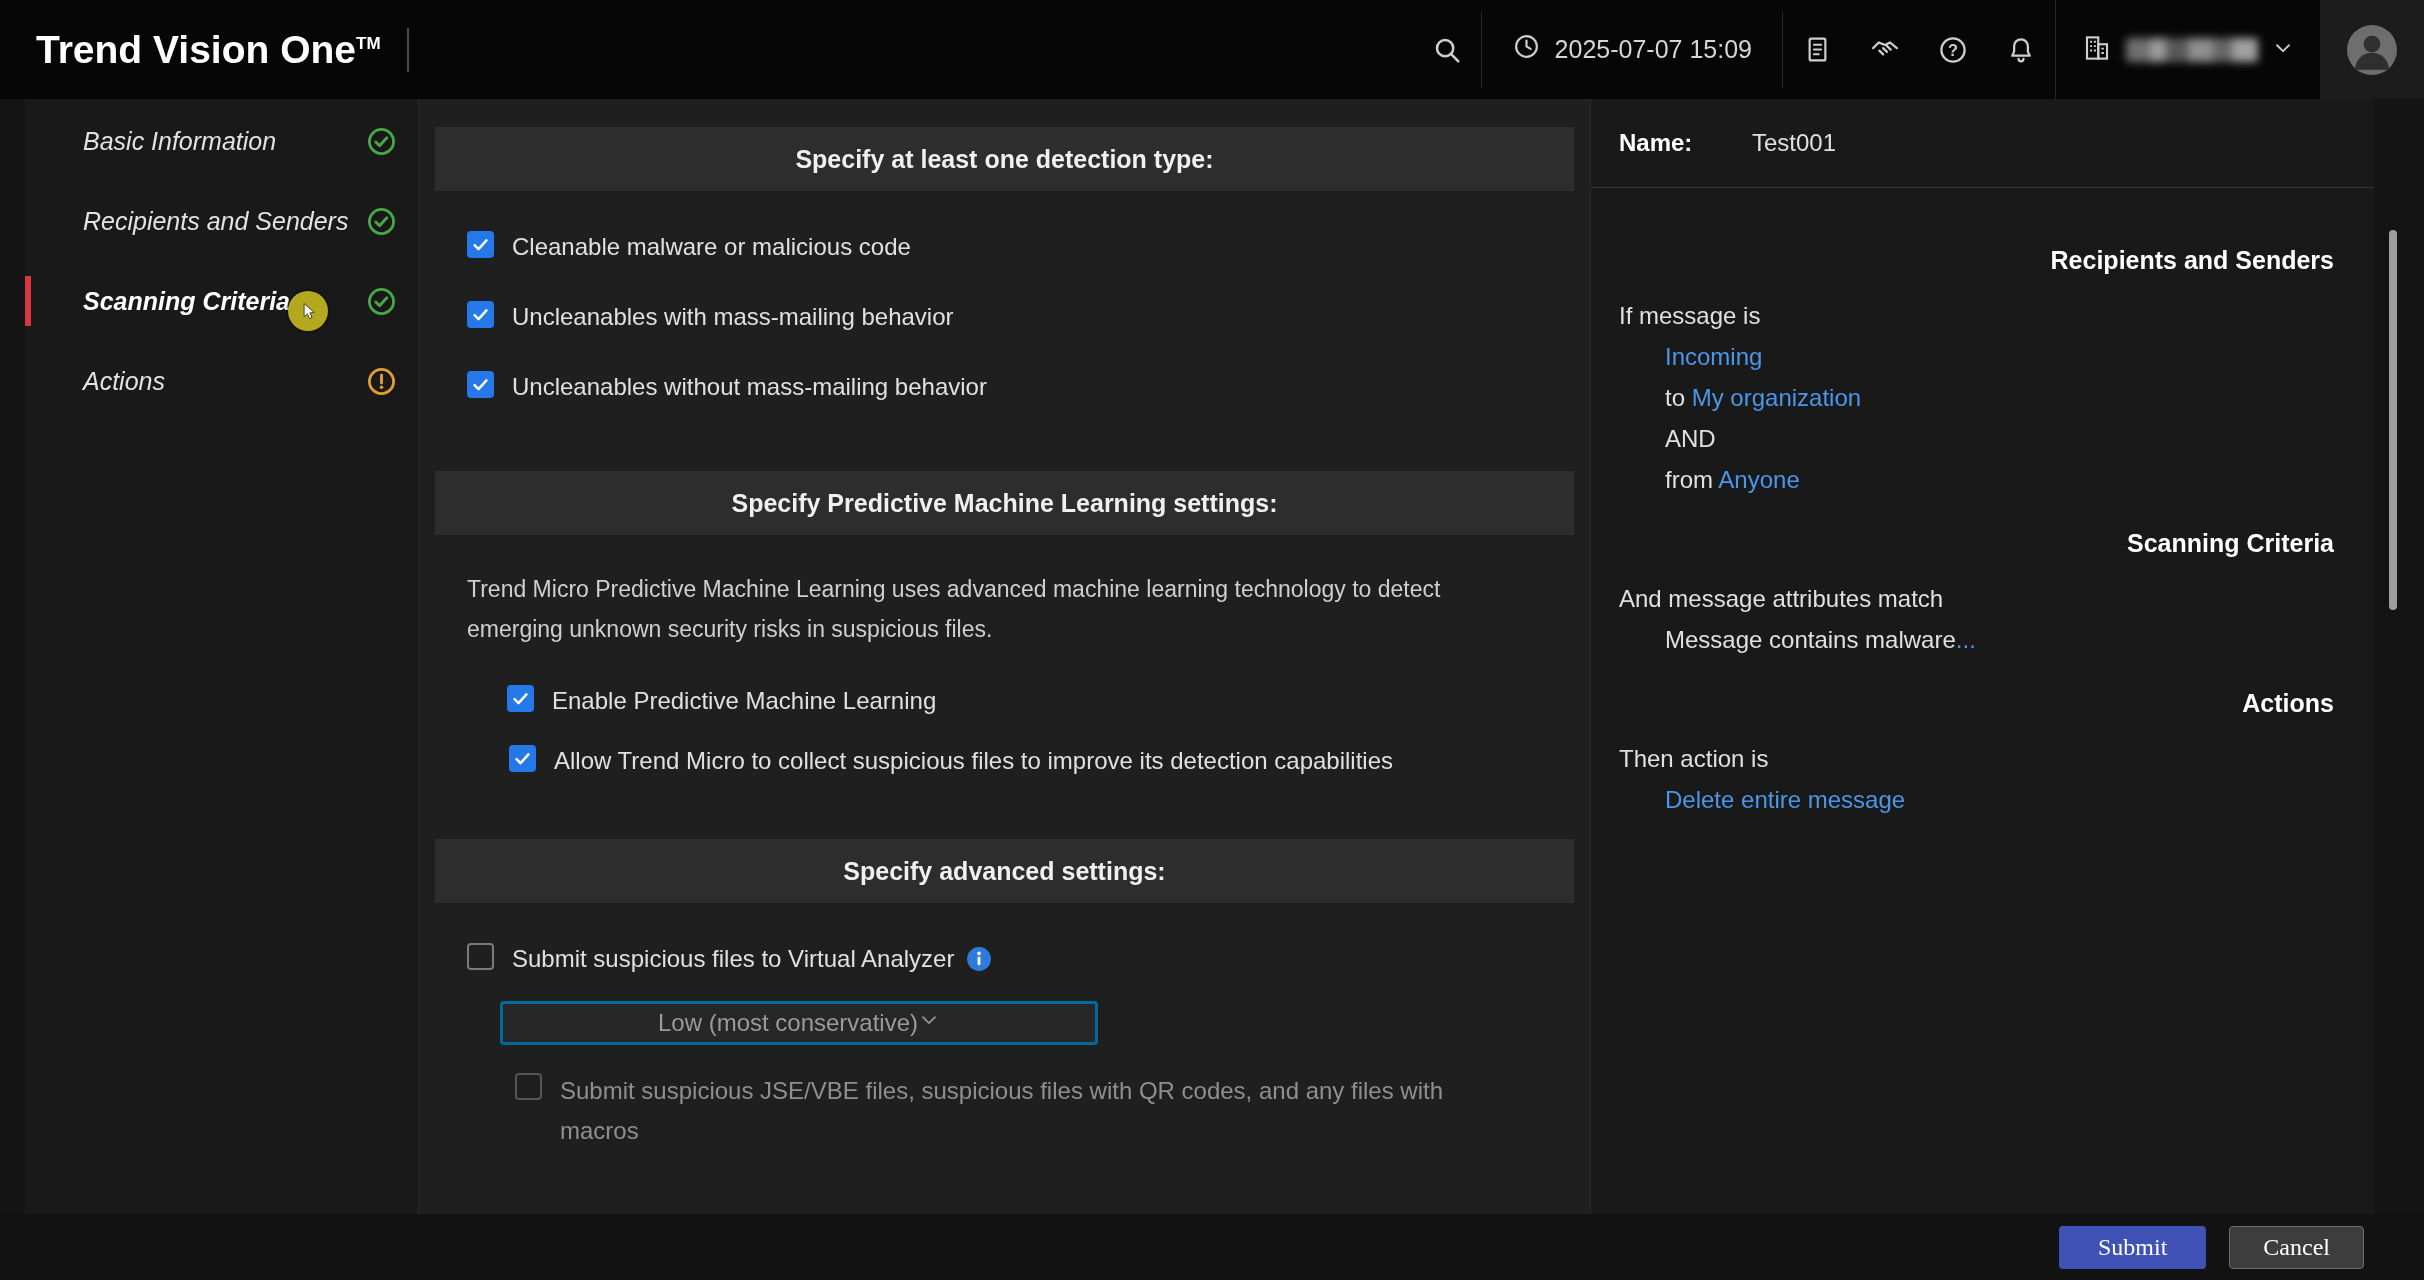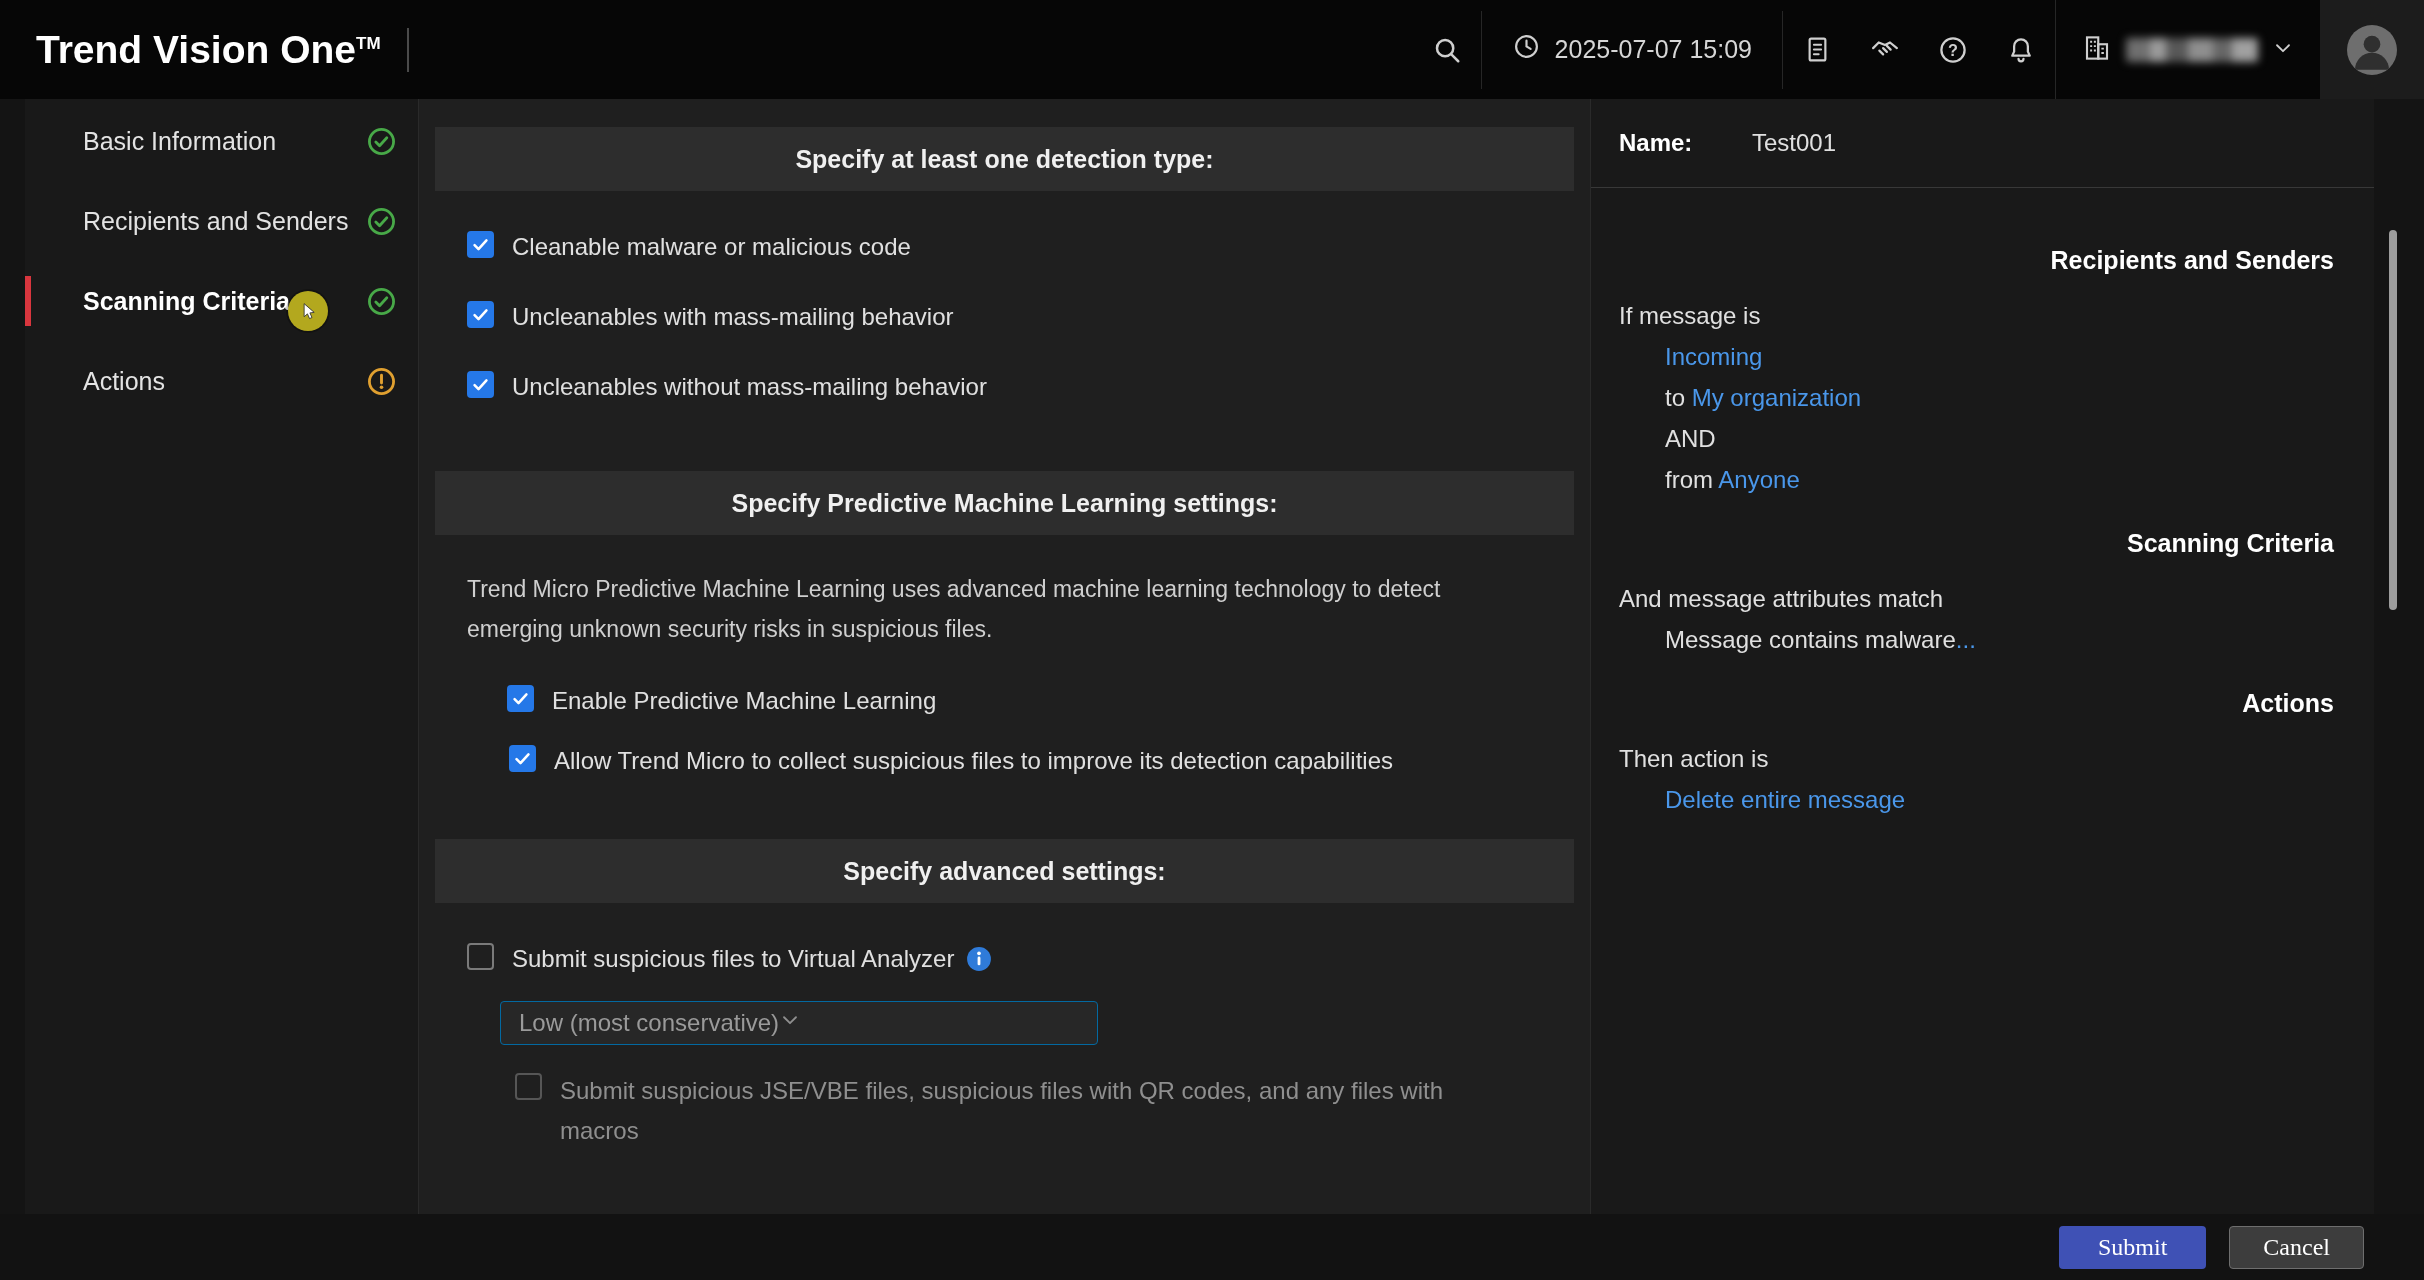--- a/index.html
+++ b/index.html
@@ -22,21 +22,21 @@
   .time-chip { display:flex; align-items:center; gap:14px; height:78px; padding:0 30px; border-left:1px solid #262626; border-right:1px solid #262626; color:#d6d6d6; font-size:25px; white-space:nowrap; cursor:pointer; }
   .tenant-chip { display:flex; align-items:center; gap:14px; height:99px; padding:0 26px; border-left:1px solid #262626; cursor:pointer; }
   .blur-name { width:132px; height:24px; border-radius:3px; background:linear-gradient(90deg,#6f6f6f 0 18%,#9b9b9b 18% 30%,#585858 30% 47%,#8e8e8e 47% 66%,#666 66% 80%,#a0a0a0 80% 100%); filter:blur(4px); }
   .avatar-wrap { width:104px; height:99px; display:flex; align-items:center; justify-content:center; background:#1c1c1c; cursor:pointer; }
   .avatar { width:50px; height:50px; border-radius:50%; background:#6e6e6e; overflow:hidden; }
 
   
   .card { position:absolute; top:99px; left:25px; width:2349px; height:1115px; background:#191919; display:flex; }
 
   
-  .sidebar { width:394px; flex:none; border-right:1px solid #2a2a2a; position:relative; padding-top:2px; }
+  .sidebar { width:394px; flex:none; border-right:1px solid #2a2a2a; position:relative; padding-top:2px;font-style:italic; }
   .nav-item { height:80px; display:flex; align-items:center; justify-content:space-between; padding:0 22px 0 58px; font-size:25px; color:#e3e3e3; cursor:pointer; position:relative; }
   .nav-item.active { font-weight:700; color:#ffffff; }
   .nav-item.active::before { content:""; position:absolute; left:0; top:15px; bottom:15px; width:6px; background:#d9363e; }
   .status-icon { width:29px; height:29px; flex:none; }
   .cursor-dot { position:absolute; left:263px; top:192px; width:40px; height:40px; border-radius:50%; background:#b3a81e; box-shadow:0 0 0 2px rgba(0,0,0,.25); display:flex; align-items:center; justify-content:center; z-index:5; }
 
   
   .center { width:1172px; flex:none; background:#1f1f1f; border-right:1px solid #2a2a2a; padding:28px 16px 0 16px; }
   .sec-hdr { height:64px; background:#2d2d2d; display:flex; align-items:center; padding:0 32px; font-size:25px; font-weight:700; color:#f0f0f0;justify-content:center; }
   .rows { display:flex; flex-direction:column; gap:34px; margin:38px 0 0 32px; }
@@ -47,21 +47,21 @@
   .cb.off.disabled { border-color:#565656; }
   .cb-label { font-size:24px; color:#e0e0e0; line-height:36px; }
   .cb-label.disabled { color:#8f8f8f; }
   .desc { margin:34px 32px 0 32px; max-width:1080px; font-size:23px; line-height:40px; color:#cfcfcf; }
   .mt-sec2 { margin-top:66px; }
   .mt-sec3 { margin-top:60px; }
   .row-enable { margin:34px 0 0 32px;padding-left:40px; }
   .row-collect { margin:24px 0 0 74px; }
   .row-va { margin:38px 0 0 32px; }
   .row-va .cb-label { display:flex; align-items:center; gap:12px; }
-  .select { margin:24px 0 0 65px; width:598px; height:44px; background:#272727; border:1px solid #0369a1; border-radius:4px; display:flex; align-items:center; justify-content:flex-start; padding:0 18px; font-size:24px; color:#9a9a9a; cursor:pointer; }
+  .select { margin:24px 0 0 65px; width:598px; height:44px; background:#272727; border:3px solid #0369a1; border-radius:4px; display:flex; align-items:center; justify-content:center; padding:0 18px; font-size:24px; color:#9a9a9a; cursor:pointer; }
   .row-jse { margin:26px 0 0 80px; }
   .row-jse .cb-label { max-width:905px; line-height:40px; }
   .info-ic { display:inline-flex; width:26px; height:26px; flex:none; cursor:pointer; }
 
   
   .rightp { flex:1; font-size:24px; color:#e0e0e0; }
   .kv-wrap { padding:30px 40px 2px 28px; }
   .kv { display:flex; margin-bottom:28px; }
   .kv .k { font-weight:700; width:133px; color:#ffffff; }
   .sum-divider { height:1px; background:#383838; }

